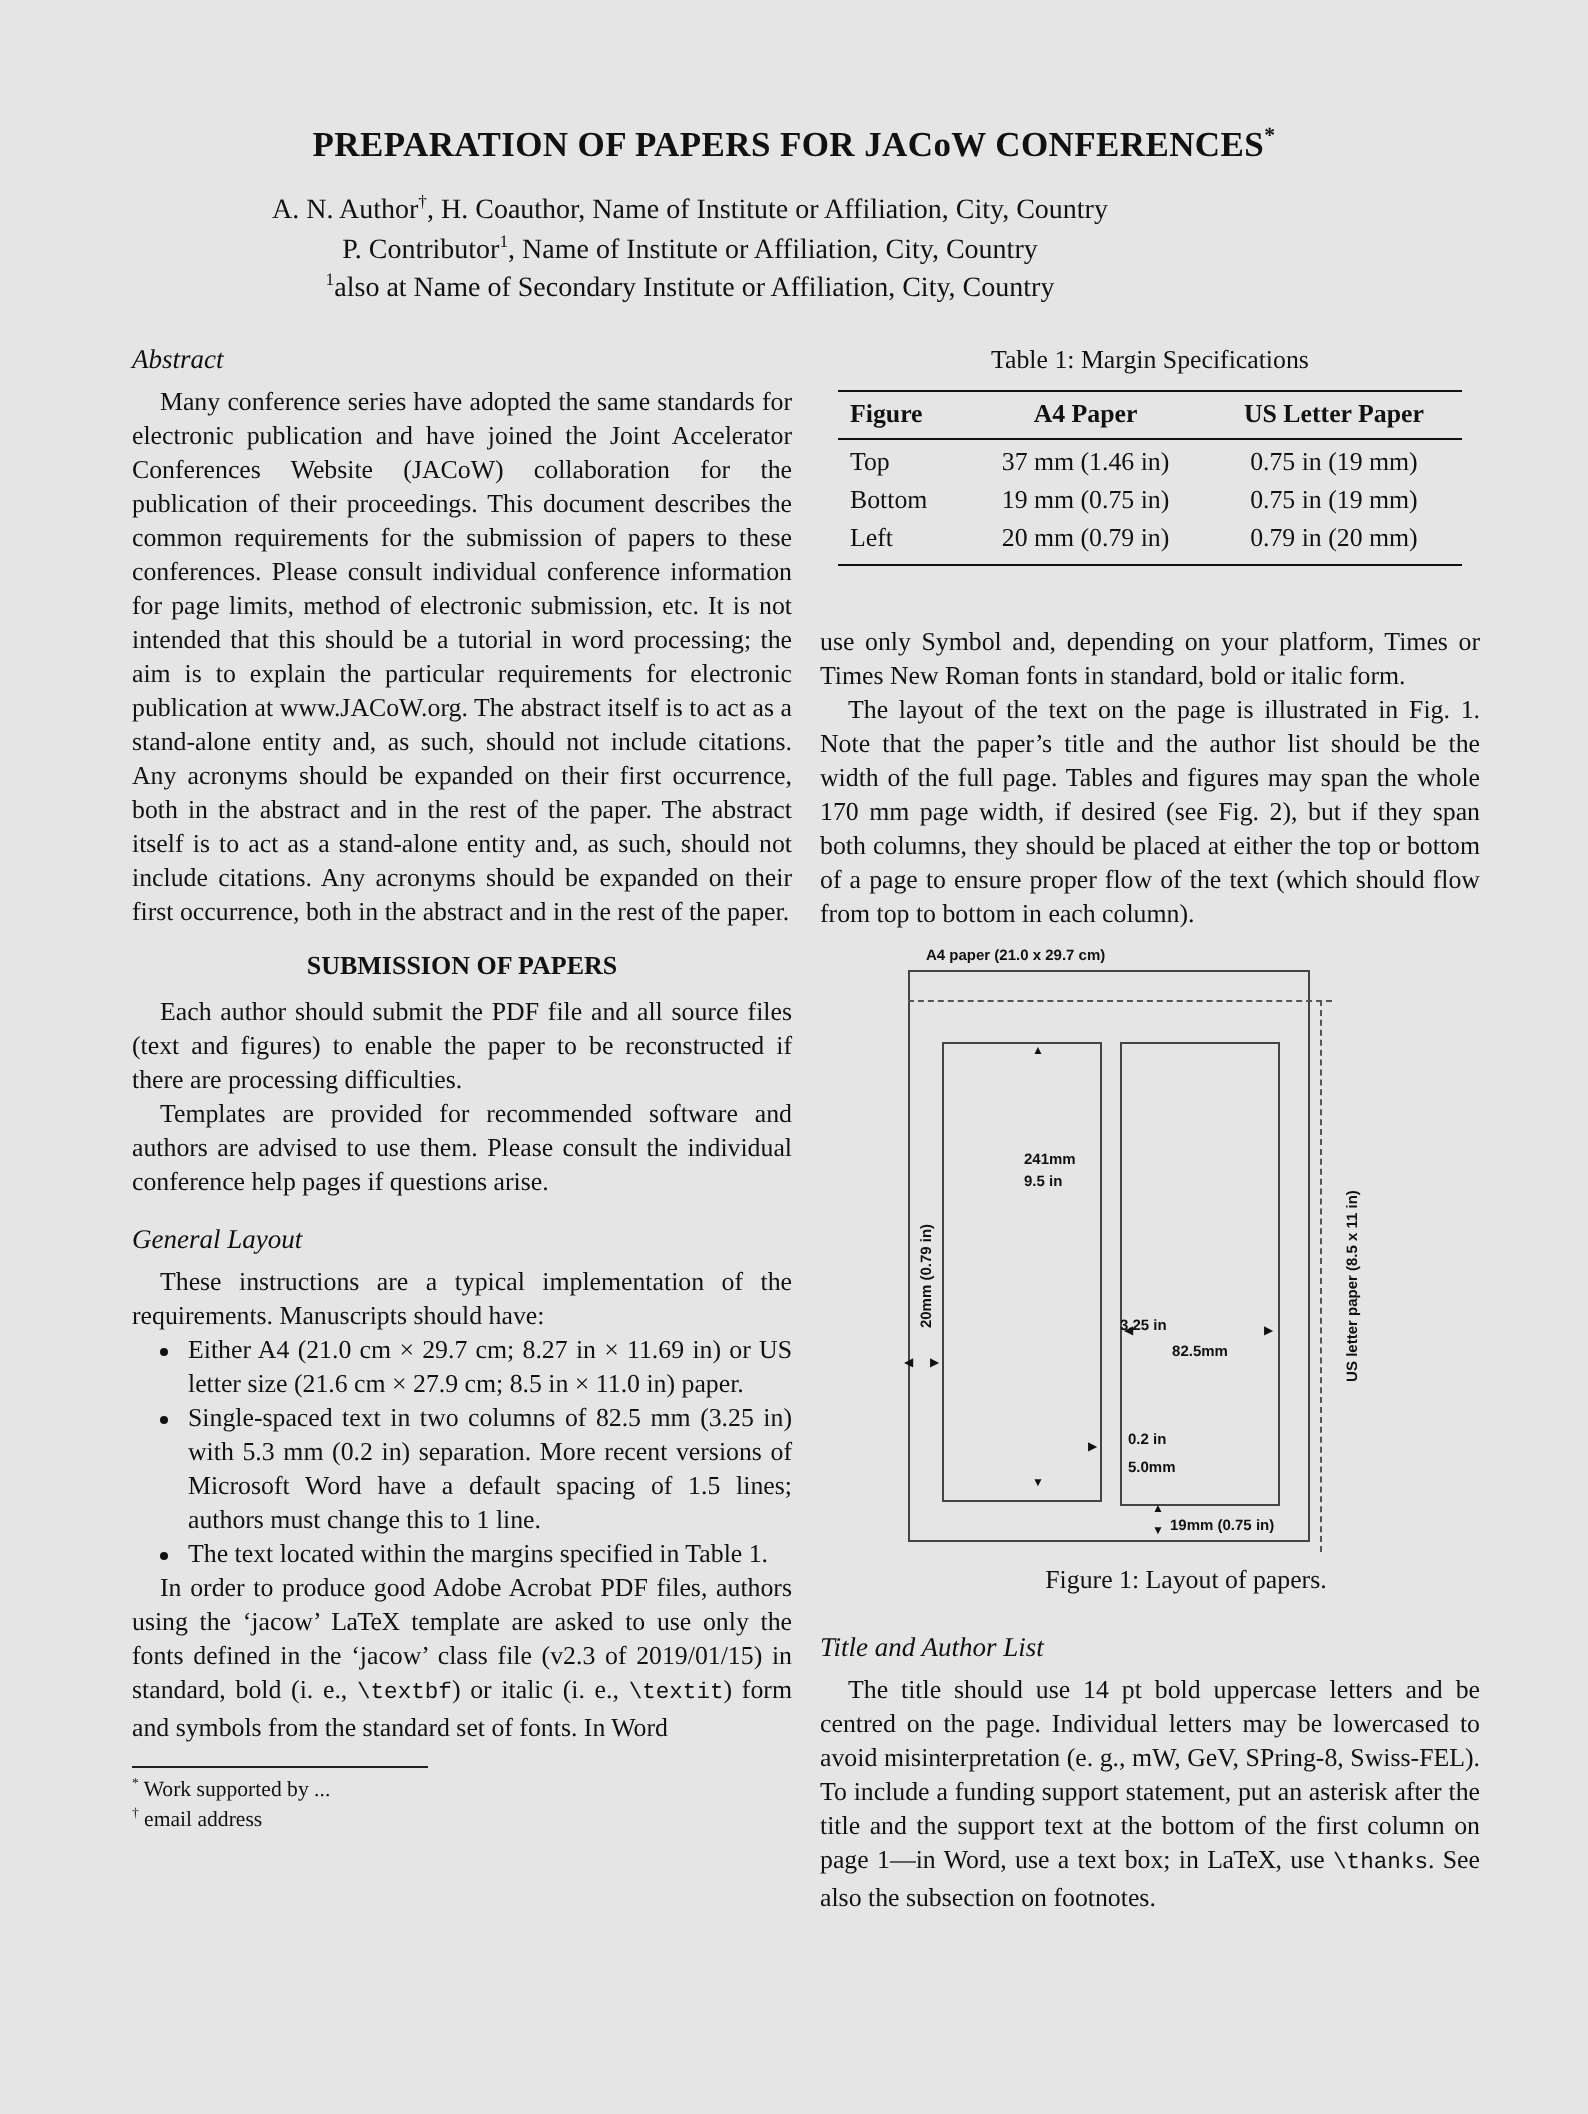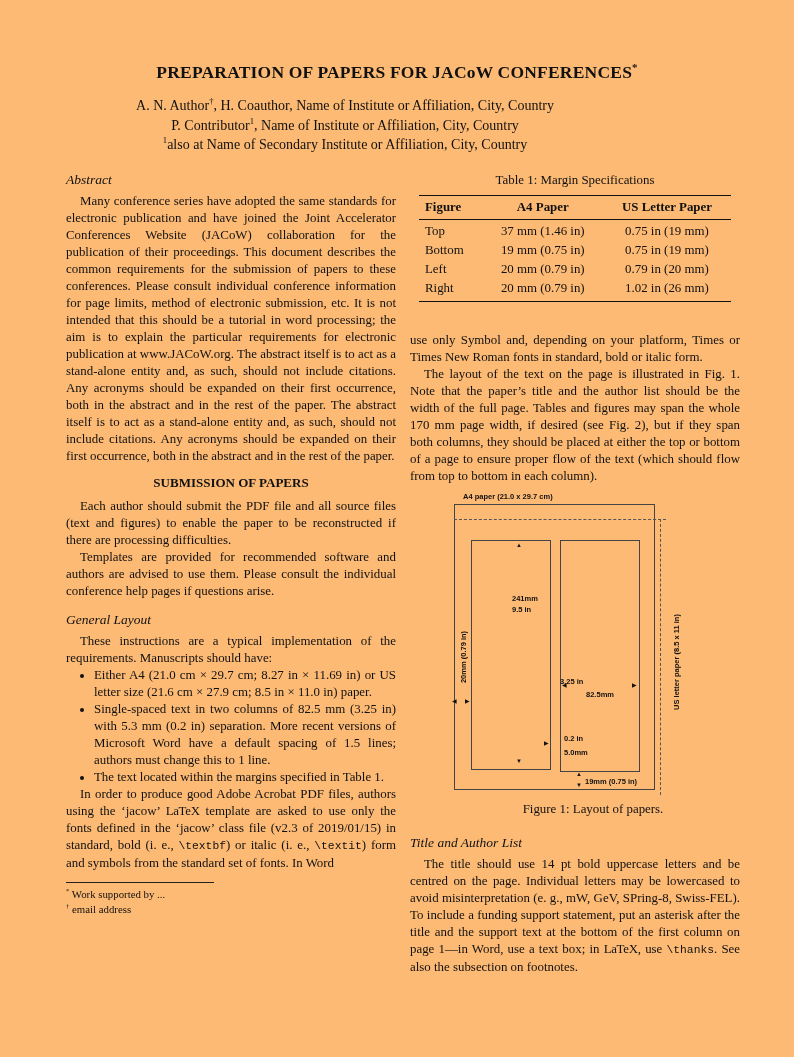--- a/index.html
+++ b/index.html
@@ -1,18 +1,18 @@
 <!DOCTYPE html>
 <html><head>
 <meta charset="utf-8">
 <style>
   * { margin:0; padding:0; box-sizing:border-box; }
   html,body { background:#ffffff; }
   .page {
-    position:relative; width:794px; height:1057px; background:#fdba74;
+    position:relative; width:794px; height:1057px; background:#e5e5e5;
     font-family:"Liberation Serif", serif; color:#111;
     overflow:hidden;
   }
   .title {
     position:absolute; top:62px; left:0; width:794px;
     text-align:center; font-size:17.5px; font-weight:bold; letter-spacing:.2px;
   }
   .authors {
     position:absolute; top:96px; left:0; width:690px;
     text-align:center; font-size:14px; line-height:19.5px;
@@ -115,25 +115,20 @@
         <tr>
           <td class="al">Bottom</td>
           <td class="ac">19 mm (0.75 in)</td>
           <td class="ac">0.75 in (19 mm)</td>
         </tr>
         <tr>
           <td class="al">Left</td>
           <td class="ac">20 mm (0.79 in)</td>
           <td class="ac">0.79 in (20 mm)</td>
         </tr>
-        <tr>
-          <td class="al">Right</td>
-          <td class="ac">20 mm (0.79 in)</td>
-          <td class="ac">1.02 in (26 mm)</td>
-        </tr>
       </tbody>
     </table>
 
     <p class="rc-para1">use only Symbol and, depending on your platform, Times or Times New Roman fonts in standard, bold or italic form.</p>
     <p class="indent">The layout of the text on the page is illustrated in Fig. 1. Note that the paper’s title and the author list should be the width of the full page. Tables and figures may span the whole 170 mm page width, if desired (see Fig. 2), but if they span both columns, they should be placed at either the top or bottom of a page to ensure proper flow of the text (which should flow from top to bottom in each column).</p>
 
     <div class="figure-wrap">
       <div class="fig-canvas">
         <div class="fig-label" style="left:9px; top:0;">A4 paper (21.0 x 29.7 cm)</div>
         <div class="a4-rect"></div>

